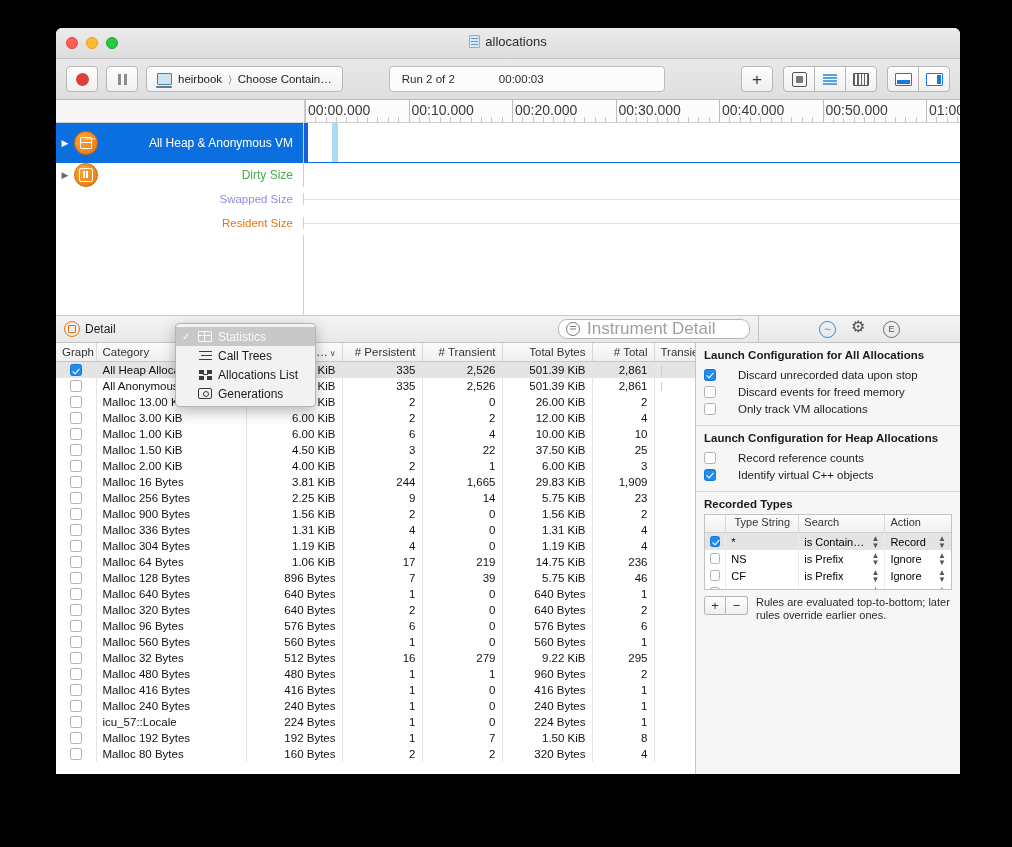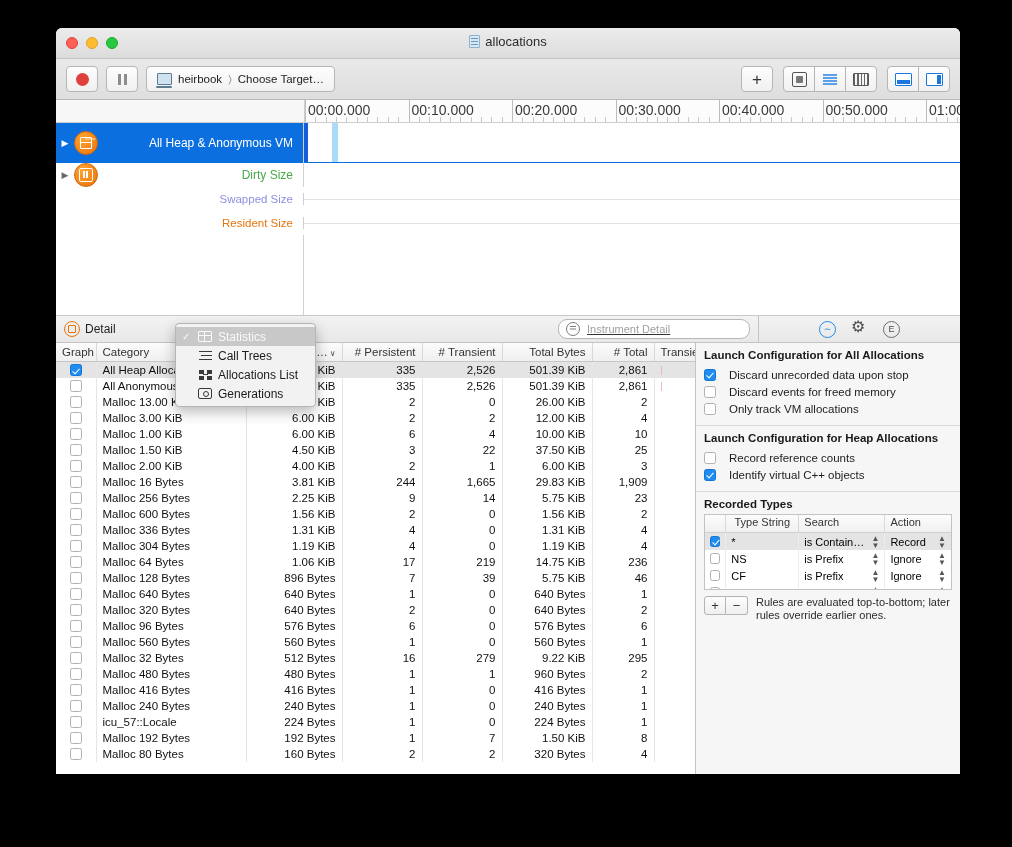--- a/index.html
+++ b/index.html
@@ -101,22 +101,22 @@
   .oic{width:14px;height:14px;border-radius:50%;border:1.6px solid #e8740c;display:flex;align-items:center;
        justify-content:center;}
   .oic i{width:6px;height:6px;border:1.4px solid #e8740c;border-radius:1px;display:block;}
   .summ{font-size:12px;color:#1e1e1e;margin-left:62px;}
   .searchwrap{margin-left:auto;margin-right:8px;display:flex;align-items:center;}
   .search{width:176px;height:18px;background:#fff;border:1px solid #b7b7b7;border-radius:9px;display:flex;
           align-items:center;padding:0 7px;gap:5px;}
   .filt{width:12px;height:12px;border:1.3px solid #7b7b7b;border-radius:50%;position:relative;flex:0 0 12px;}
   .filt:after{content:"";position:absolute;left:2.5px;top:3px;width:6px;height:1px;background:#7b7b7b;
               box-shadow:0 2.5px 0 #7b7b7b,0 5px 0 -0.6px #7b7b7b;}
-  .search input{border:0;outline:0;font-size:11px;color:#333;background:transparent;width:100%;
-                font-family:"Liberation Sans",sans-serif;text-decoration:underline;}
+  .search input{border:0;outline:0;font-size:17px;color:#333;background:transparent;width:100%;
+                font-family:"Liberation Sans",sans-serif;}
   .search input::placeholder{color:#a0a0a0;}
   .insp-ic{display:flex;align-items:center;gap:16px;width:202px;border-left:1px solid #c4c4c4;height:100%;
            justify-content:center;box-sizing:border-box;}
   .cir{width:15px;height:15px;border-radius:50%;border:1.6px solid #6d6d6d;display:flex;align-items:center;
        justify-content:center;font-size:9px;color:#4a4a4a;font-style:normal;}
   .cir.blue{border-color:#1e8cf0;color:#1e8cf0;}
   .gear{width:15px;height:15px;position:relative;}
   .gear:before{content:"\2699";position:absolute;left:-1px;top:-3px;font-size:16px;color:#4e4e4e;line-height:1;}
 
   
@@ -138,21 +138,21 @@
   .cbx.on{background:#1e8cf0;border-color:#1277d4;position:relative;}
   .cbx.on:after{content:"";position:absolute;left:3.4px;top:1.2px;width:3px;height:6px;border:solid #fff;
                 border-width:0 1.6px 1.6px 0;transform:rotate(42deg);}
   .tmark{display:inline-block;width:1.5px;height:9px;background:#f2b8b8;vertical-align:middle;}
   .sortarrow{font-size:8px;color:#4a4a4a;margin-left:2px;}
 
   
   .inspector{width:264px;background:#f6f6f6;display:flex;flex-direction:column;}
   .sect{border-bottom:1px solid #dadada;padding:6px 8px 8px 8px;}
   .sect h4{margin:0 0 5px 0;font-size:11.5px;font-weight:bold;color:#1a1a1a;}
-  .crow{display:flex;align-items:center;gap:13px;height:17px;font-size:11.5px;color:#1d1d1d;}
+  .crow{display:flex;align-items:center;gap:22px;height:17px;font-size:11.5px;color:#1d1d1d;}
   .rt-head{padding:6px 8px 4px 8px;font-size:11.5px;font-weight:bold;color:#1a1a1a;}
   .rt-table{margin:0 8px;border:1px solid #c3c3c3;background:#fff;font-size:11px;height:74px;overflow:hidden;}
   .rt-hdr{display:flex;height:17px;background:linear-gradient(#fcfcfc,#f0f0f0);border-bottom:1px solid #cfcfcf;}
   .rt-hdr div{padding:1px 5px;border-right:1px solid #d9d9d9;box-sizing:border-box;color:#333;}
   .rt-r{display:flex;height:17px;align-items:center;}
   .rt-r.sel{background:#e4e4e4;}
   .rt-r div{padding:0 5px;border-right:1px solid #ededed;box-sizing:border-box;display:flex;align-items:center;
             height:100%;white-space:nowrap;overflow:hidden;}
   .c0{width:22px;justify-content:center;}
   .c1{width:78px;text-align:center;}
@@ -220,21 +220,25 @@
       <div class="tb-btn">
         <span class="pause">
             <i></i>
             <i></i>
           </span>
       </div>
       <div class="target">
         <span class="mac-ic"></span>
         <span>heirbook</span>
         <span class="chev">〉</span>
-        <span>Choose Target…</span>
+        <span>Choose Contain…</span>
+      </div>
+      <div class="runbox">
+        <span>Run 2 of 2</span>
+        <span>00:00:03</span>
       </div>
       <div class="tb-right">
         <div class="tb-btn">
           <span class="plus">+</span>
         </div>
         <div class="seg">
           <div class="tb-btn">
               <span class="ic-chip"></span>
             </div>
           <div class="tb-btn">
@@ -524,21 +528,21 @@
                 <td class="l">Malloc 256 Bytes</td>
                 <td class="">2.25 KiB</td>
                 <td class="">9</td>
                 <td class="">14</td>
                 <td class="">5.75 KiB</td>
                 <td class="">23</td>
                 <td class="l"></td>
               </tr>
               <tr>
                 <td class="c"><span class="cbx"></span></td>
-                <td class="l">Malloc 600 Bytes</td>
+                <td class="l">Malloc 900 Bytes</td>
                 <td class="">1.56 KiB</td>
                 <td class="">2</td>
                 <td class="">0</td>
                 <td class="">1.56 KiB</td>
                 <td class="">2</td>
                 <td class="l"></td>
               </tr>
               <tr>
                 <td class="c"><span class="cbx"></span></td>
                 <td class="l">Malloc 336 Bytes</td>

